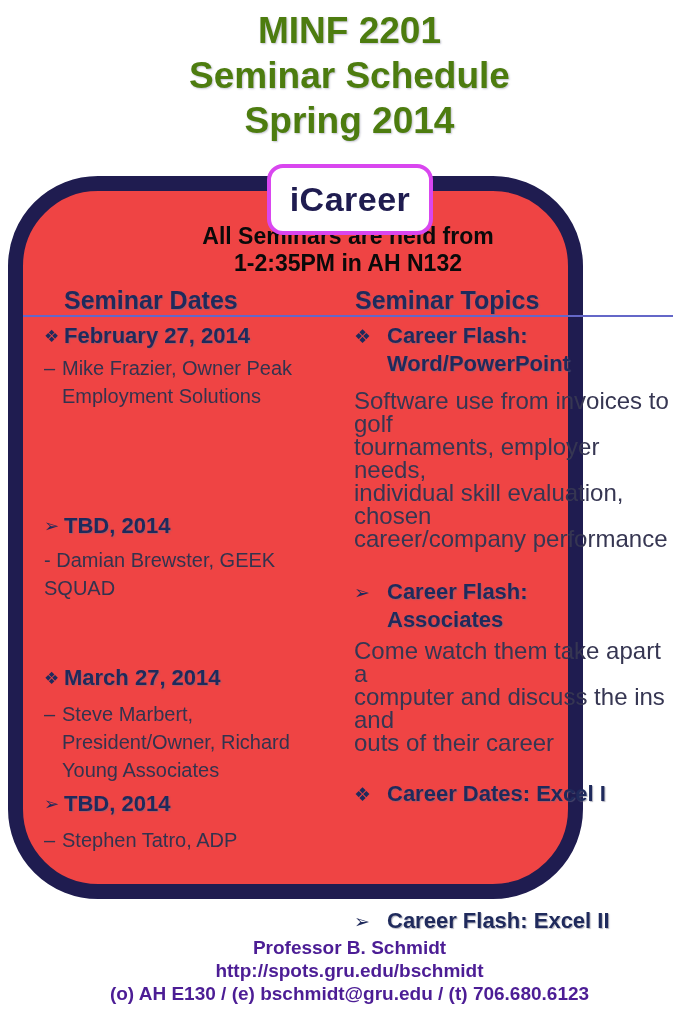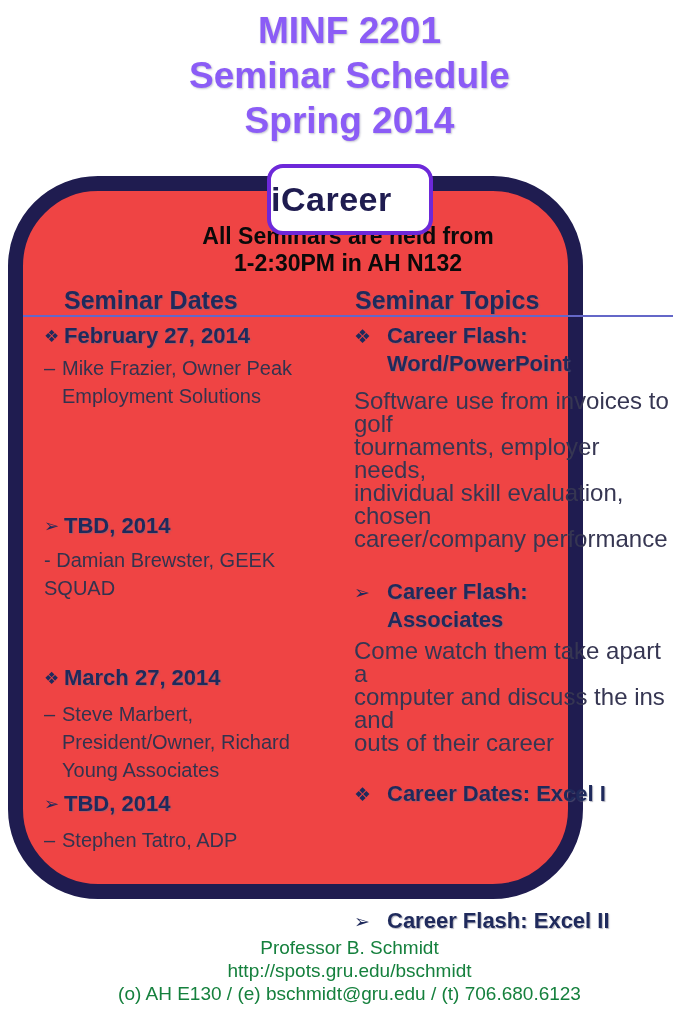--- a/index.html
+++ b/index.html
@@ -1,25 +1,25 @@
 <!DOCTYPE html>
 <html><head>
 <meta charset="utf-8">
 <style>
   html,body{margin:0;padding:0;background:#ffffff;}
   .page{position:relative;width:699px;height:1016px;background:#ffffff;overflow:hidden;
         font-family:"Liberation Sans",sans-serif;}
   
   .title{position:absolute;top:8px;left:0;width:699px;text-align:center;
-         color:#8b5cf6;font-weight:bold;font-size:37px;line-height:45px;
+         color:#4d7c0f;font-weight:bold;font-size:37px;line-height:45px;
          text-shadow:1px 1px 2px rgba(120,120,150,.45);}
   
   .badge{position:absolute;left:267px;top:164px;width:166px;height:71px;background:#ffffff;
-         border:4px solid #6d28d9;border-radius:16px;z-index:3;display:flex;
-         align-items:center;color:#1f1c50;font-size:34px;
+         border:4px solid #d946ef;border-radius:16px;z-index:3;display:flex;
+         align-items:center;justify-content:center;color:#1f1c50;font-size:34px;
          font-weight:600;letter-spacing:.5px;box-sizing:border-box;}
   
   .panel{position:absolute;left:8px;top:176px;width:575px;height:723px;box-sizing:border-box;
          border:15px solid #1f1c50;border-radius:90px;z-index:1;background:#ef4444;}
   .notice{position:absolute;top:32px;left:0;width:650px;text-align:center;color:#0a0a0a;
           font-weight:bold;font-size:23px;line-height:27px;}
   .col-header{position:absolute;top:95px;color:#1f2a5c;font-weight:bold;font-size:25px;
               text-shadow:1px 1px 1px rgba(110,110,130,.5);}
   .hdr-dates{left:41px;}
   .hdr-topics{left:332px;}
@@ -41,43 +41,43 @@
   .topic-title{color:#1f2a5c;font-weight:bold;font-size:22px;line-height:28px;
                text-shadow:1px 1px 1px rgba(110,110,130,.5);}
   .topic-body{color:#363652;font-size:24px;line-height:23px;}
   .flush{color:#33334e;font-size:20px;line-height:28px;}
   
   .mt4{margin-top:4px;}  .mt5{margin-top:5px;}  .mt6{margin-top:6px;}
   .mt8{margin-top:8px;}  .mt11{margin-top:11px;} .mt26{margin-top:26px;}
   .mt28{margin-top:28px;} .mt62{margin-top:62px;} .mt99{margin-top:99px;}
   .mt102{margin-top:102px;}
   
-  .footer{position:absolute;top:936px;left:0;width:699px;text-align:center;color:#15803d;
-          font-weight:normal;font-size:19px;line-height:23px;}
+  .footer{position:absolute;top:936px;left:0;width:699px;text-align:center;color:#4c1d95;
+          font-weight:bold;font-size:19px;line-height:23px;}
 </style>
 </head>
 <body>
 
 <div class="page">
 
   <div class="title">
     <div>MINF 2201</div>
     <div>Seminar Schedule</div>
     <div>Spring 2014</div>
   </div>
 
   <div class="badge">
     <span>iCareer</span>
   </div>
 
   <div class="panel">
 
     <div class="notice">
       <div>All Seminars are held from</div>
-      <div>1-2:30PM in AH N132</div>
+      <div>1-2:35PM in AH N132</div>
     </div>
 
     <div class="col-header hdr-dates">Seminar Dates</div>
     <div class="col-header hdr-topics">Seminar Topics</div>
     <div class="divider"></div>
 
     <div class="col col-left">
 
       <div class="row">
         <span class="blt diamond">❖</span>

